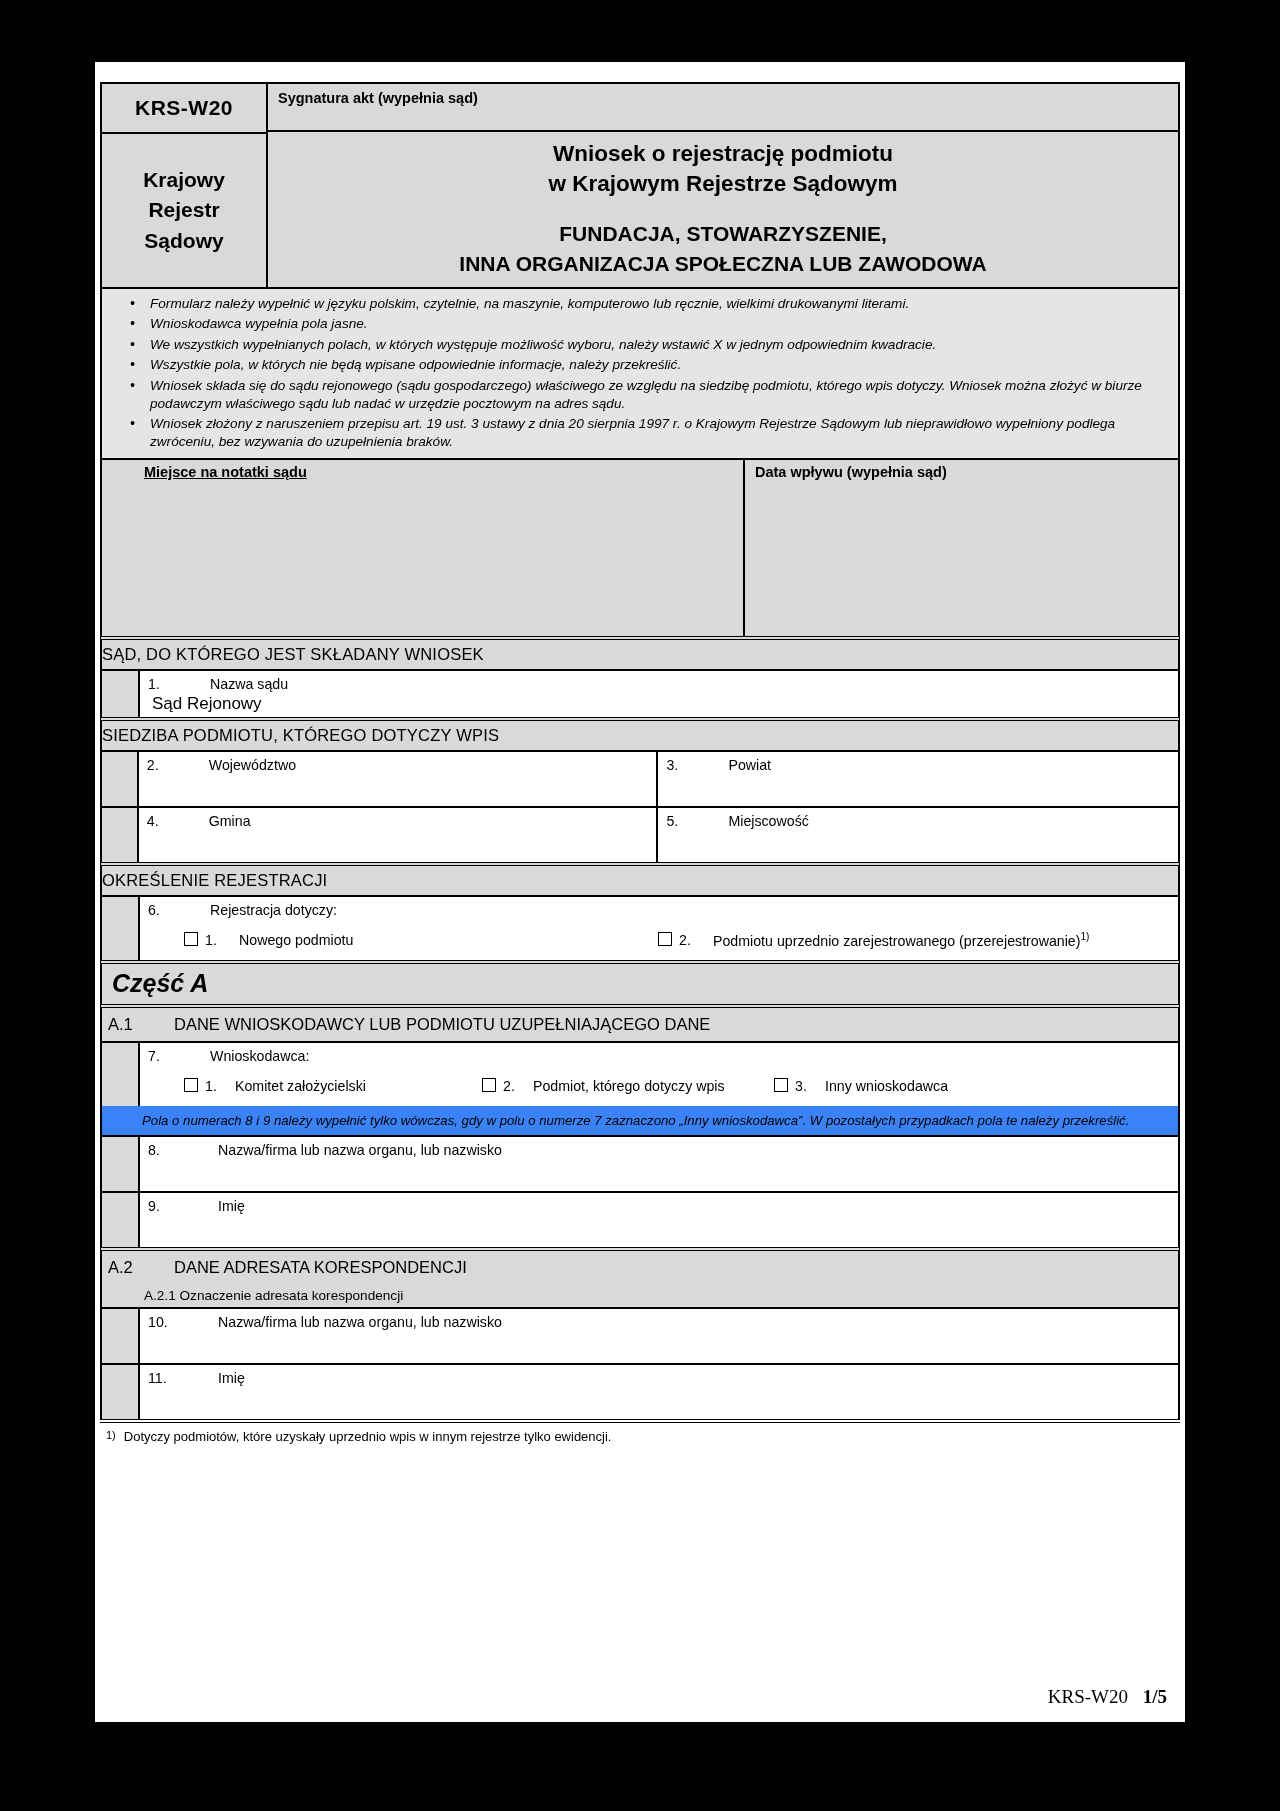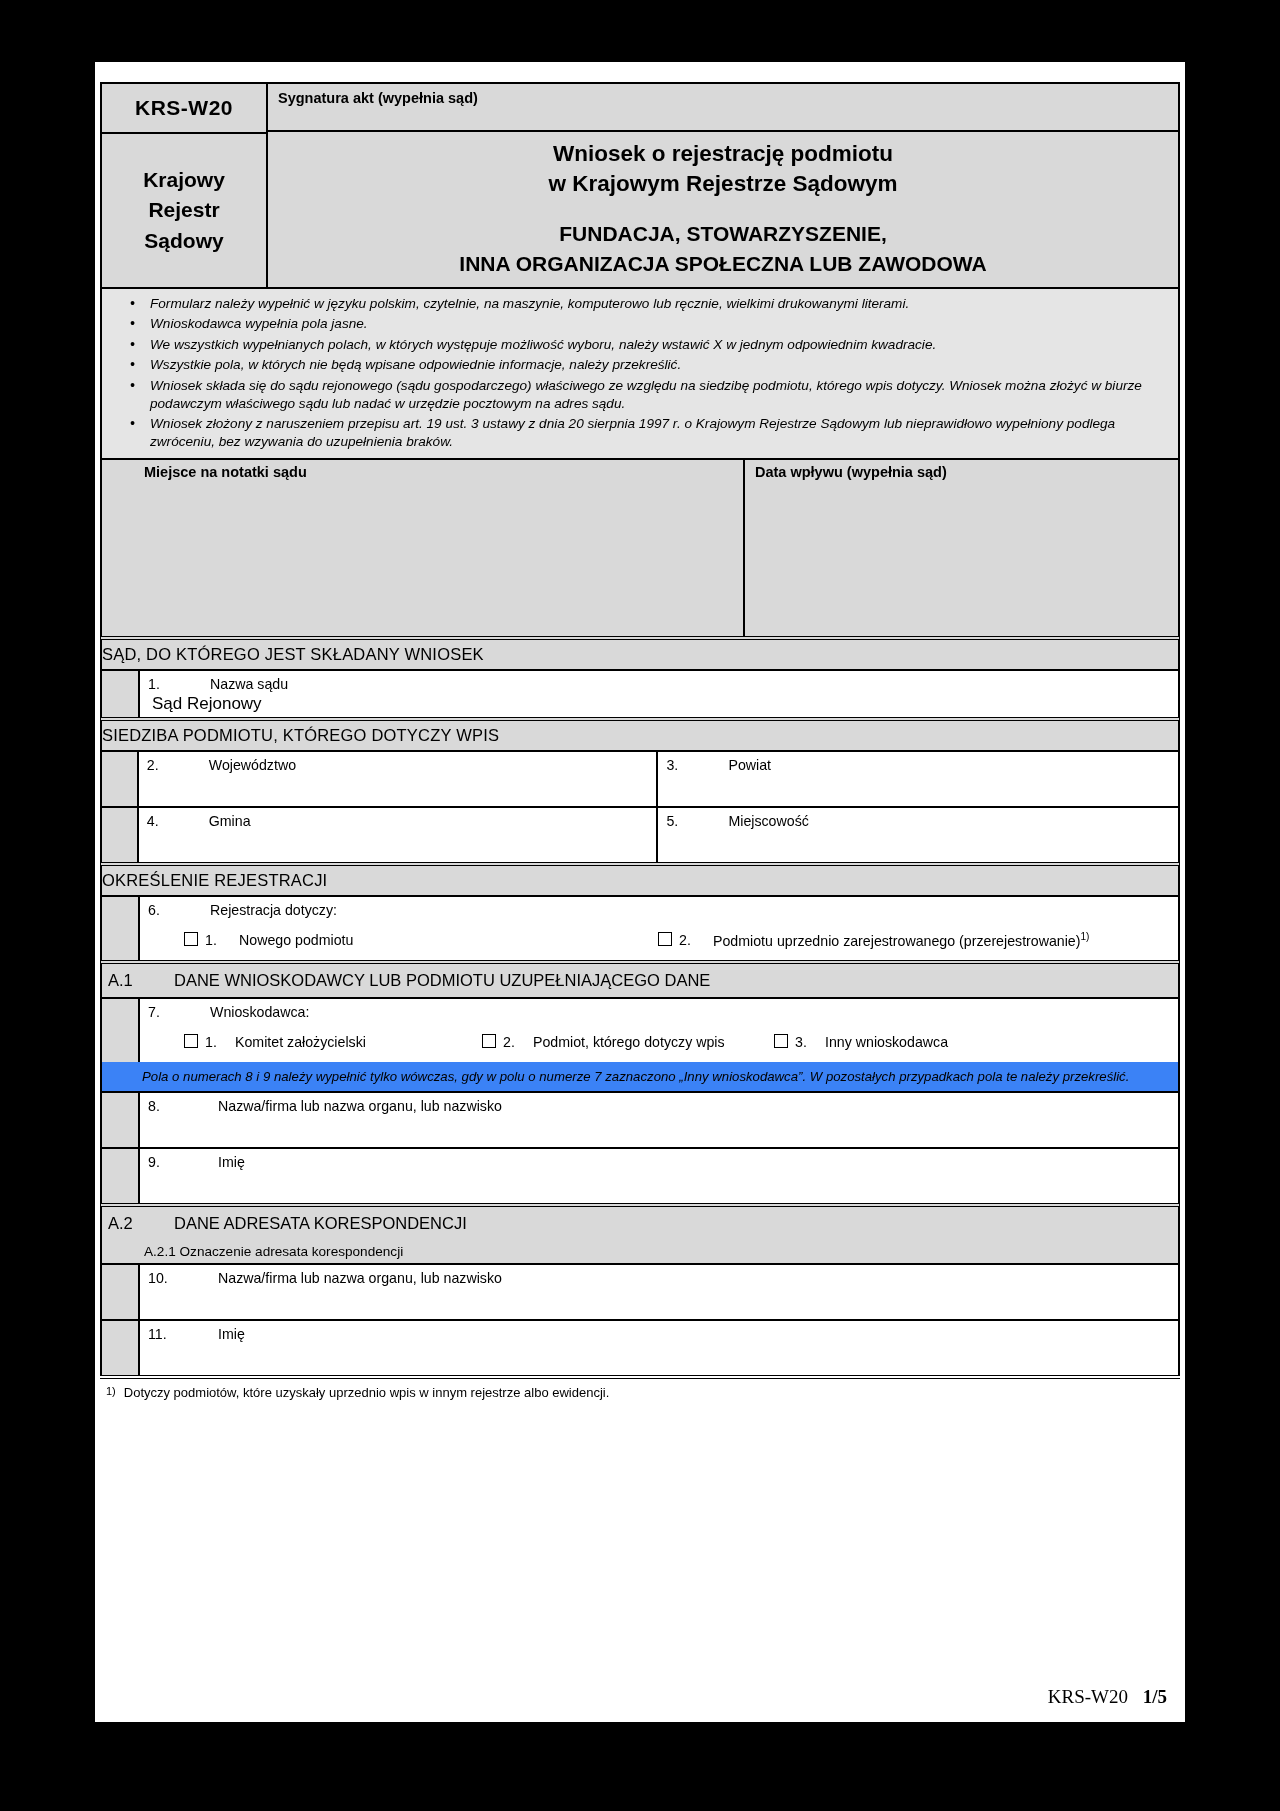--- a/index.html
+++ b/index.html
@@ -139,20 +139,21 @@
     background: #d9d9d9;
   }
   .notes-left {
     width: 643px;
     border-right: 2px solid #000;
     box-sizing: border-box;
     height: 176px;
     padding: 4px 12px 0 42px;
     font-weight: bold;
     font-size: 14.5px;
+    text-decoration: underline;
   }
   .notes-right {
     flex: 1;
     height: 176px;
     padding: 4px 0 0 10px;
     font-weight: bold;
     font-size: 14.5px;
     box-sizing: border-box;
   }
 
@@ -402,20 +403,23 @@
                 <span style="display:block">
                   <span>Podmiotu uprzednio zarejestrowanego (przerejestrowanie)<sup style="font-size: 10px;">1)</sup></span>
                 </span>
               </span>
             </div>
           </div>
         </div>
       </div>
     </div>
 
+    <div class="part-band">
+      <div class="part-title">Część A</div>
+    </div>
 
     <div class="band band-sep">
       <div class="sub-sec">
         <span class="code">A.1</span>
         <span>DANE WNIOSKODAWCY LUB PODMIOTU UZUPEŁNIAJĄCEGO DANE</span>
       </div>
       <div class="field-row">
         <div class="fr-indent"></div>
         <div class="cell" style="flex:1;padding-bottom:10px">
           <div class="cell-label">
@@ -493,21 +497,21 @@
             <span class="num" style="width:78px">11.</span>
             <span>Imię</span>
           </div>
           <div class="cell-value cell-empty"></div>
         </div>
       </div>
     </div>
 
     <div class="footnote">
       <span class="sup">1)</span>
-      <span>Dotyczy podmiotów, które uzyskały uprzednio wpis w innym rejestrze albo ewidencji.</span>
+      <span>Dotyczy podmiotów, które uzyskały uprzednio wpis w innym rejestrze tylko ewidencji.</span>
     </div>
   </div>
 
   <div class="pagefoot">
     <span>KRS-W20</span>
     <span class="pn">1/5</span>
   </div>
 </div>
 
 </body></html>

